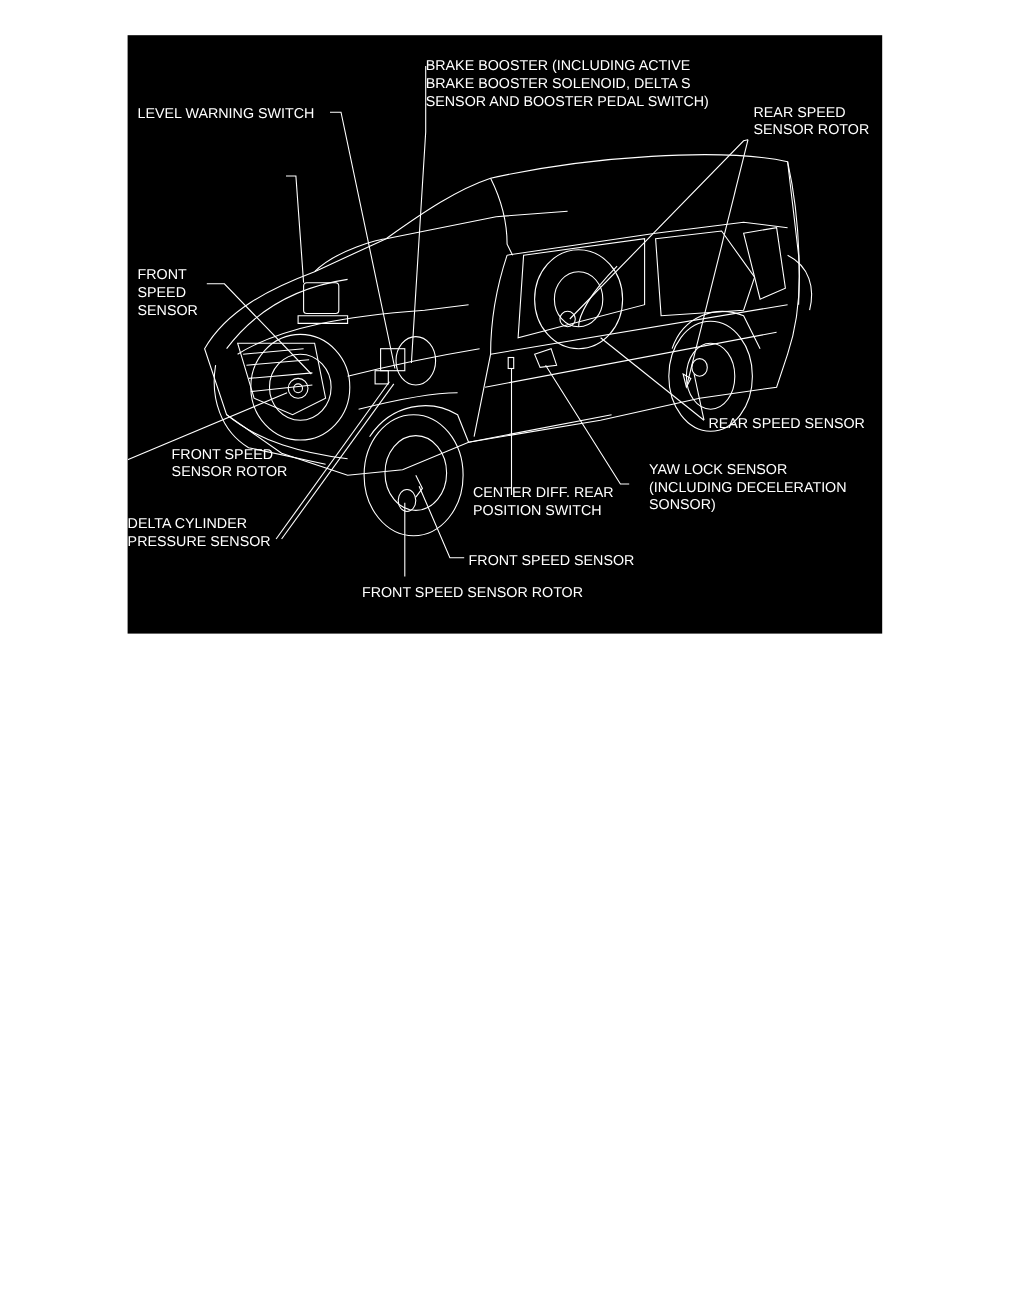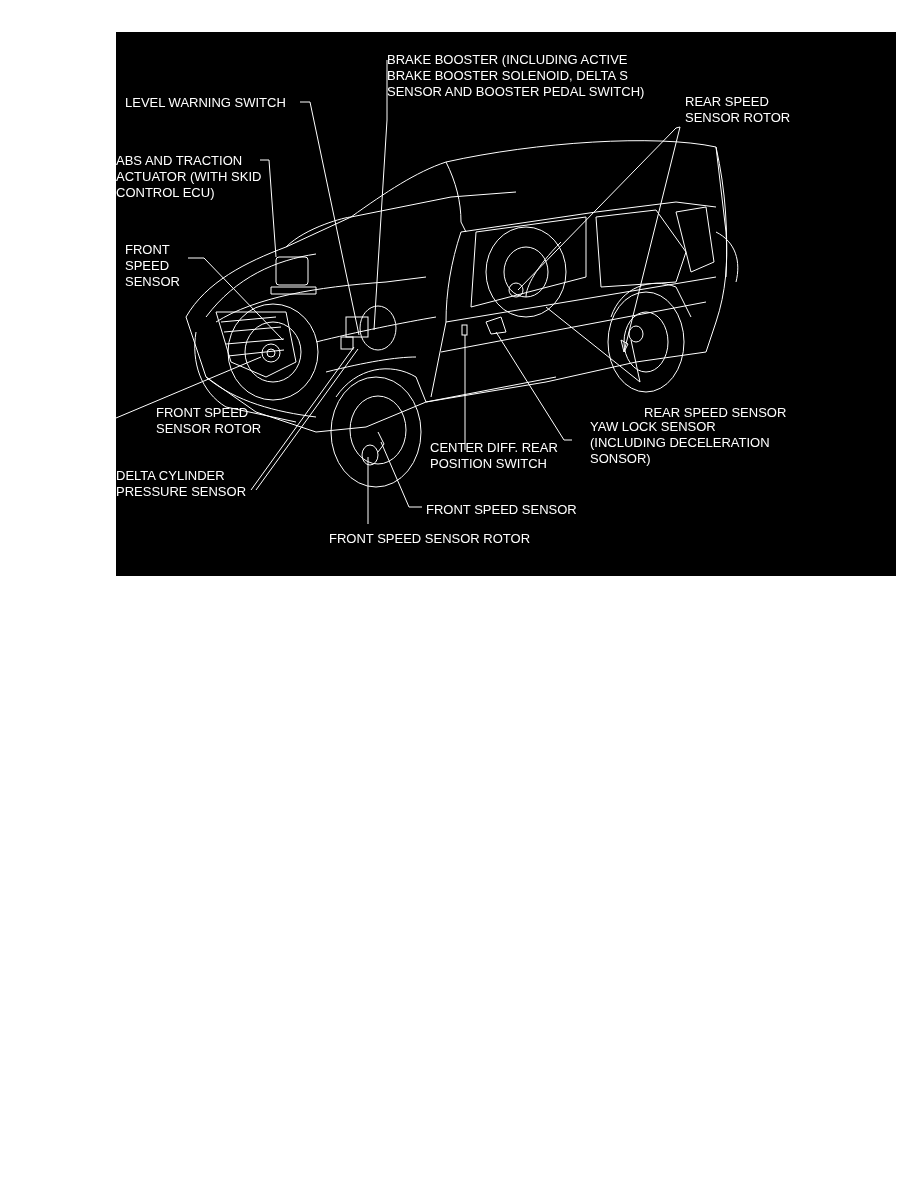--- a/index.html
+++ b/index.html
@@ -1,17 +1,17 @@
 <!DOCTYPE html>
 <html><head>
 <meta charset="utf-8">
 <style>
   html, body { margin: 0; padding: 0; background: #ffffff; }
   body { width: 918px; height: 1188px; position: relative; overflow: hidden; font-family: "Liberation Sans", sans-serif; }
-  #diagram-panel { position: absolute; left: 116px; top: 32px; width: 780px; height: 544px; background: #000000; overflow: hidden; }
+  #diagram-panel { position: absolute; left: 116px; top: 32px; width: 686px; height: 544px; background: #000000; overflow: hidden; }
   #diagram-panel svg.art { position: absolute; left: 0; top: 0; }
   .lbl { position: absolute; color: #ffffff; font-size: 13px; line-height: 16px; white-space: pre; letter-spacing: 0; }
 </style>
 </head>
 <body>
 
 <div id="diagram-panel">
   <svg class="art" width="686" height="544" viewBox="0 0 686 544" fill="none" stroke="#ffffff" stroke-width="1">
 
     <g>
@@ -114,27 +114,24 @@
       <path d="M252 492 L252 425"></path>
     </g>
   </svg>
 
   <div class="lbl" style="left:271px;top:20px;">BRAKE BOOSTER (INCLUDING ACTIVE
 BRAKE BOOSTER SOLENOID, DELTA S
 SENSOR AND BOOSTER PEDAL SWITCH)</div>
   <div class="lbl" style="left:9px;top:63px;">LEVEL WARNING SWITCH</div>
   <div class="lbl" style="left:569px;top:62px;">REAR SPEED
 SENSOR ROTOR</div>
-  <div class="lbl" style="left:0px;top:121px;">ABS AND TRACTION
-ACTUATOR (WITH SKID
-CONTROL ECU)</div>
   <div class="lbl" style="left:9px;top:210px;">FRONT
 SPEED
 SENSOR</div>
-  <div class="lbl" style="left:528px;top:345px;margin-top:28px;">REAR SPEED SENSOR</div>
+  <div class="lbl" style="left:528px;top:345px;">REAR SPEED SENSOR</div>
   <div class="lbl" style="left:0px;top:373px;margin-left:40px;">FRONT SPEED
 SENSOR ROTOR</div>
   <div class="lbl" style="left:474px;top:387px;">YAW LOCK SENSOR
 (INCLUDING DECELERATION
 SONSOR)</div>
   <div class="lbl" style="left:314px;top:408px;">CENTER DIFF. REAR
 POSITION SWITCH</div>
   <div class="lbl" style="left:0px;top:436px;">DELTA CYLINDER
 PRESSURE SENSOR</div>
   <div class="lbl" style="left:310px;top:470px;">FRONT SPEED SENSOR</div>

